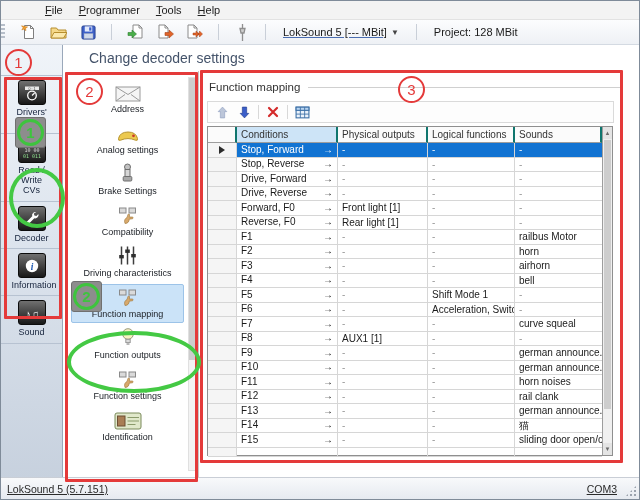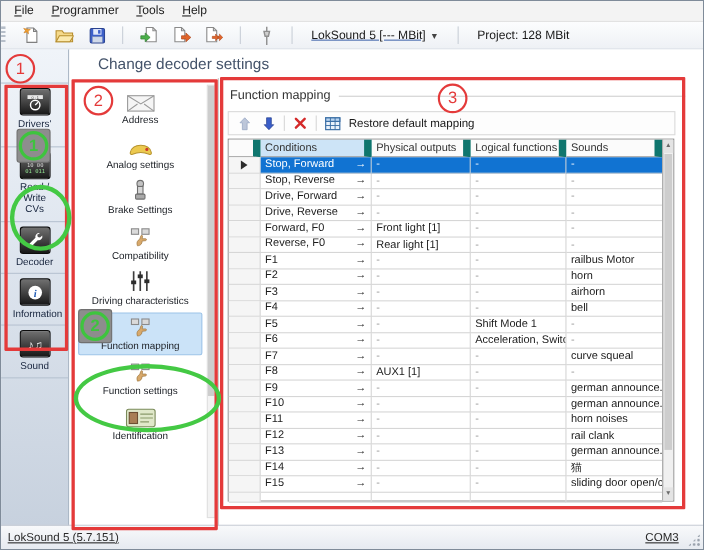--- a/index.html
+++ b/index.html
@@ -61,21 +61,21 @@
   .pt-sep{width:1px;height:14px;background:#d8d8d8;margin:0 1px;}
   .pt-label{font-size:10.5px;color:#1a1a1a;margin-left:2px;}
   
   .tbl{position:absolute;left:8px;top:55px;width:406px;height:330px;border:1px solid #8f8f8f;
     box-sizing:border-box;background:#fff;display:flex;}
   .tbl-main{width:394px;}
   .trow{display:flex;height:14.5px;line-height:14.5px;font-size:10px;color:#1b1b1b;}
   .trow.thead{height:16px;line-height:16px;}
   .tcell{box-sizing:border-box;border-right:1px solid #d6d6d6;border-bottom:1px solid #d6d6d6;
     padding:0 4px;overflow:hidden;white-space:nowrap;}
-  .thead .tcell{background:#fbfbfb;border-bottom:1px solid #9d9d9d;border-right:7px solid #0f766e;color:#333;}
+  .thead .tcell{background:#fbfbfb;border-bottom:1px solid #9d9d9d;border-right:2px solid #0f766e;color:#333;}
   .thead .tcell.c-cond{background:#cde4f7;}
   .c-rowhdr{width:29px;background:#f5f5f5;display:flex;align-items:center;justify-content:center;padding:0;}
   .c-cond{width:101px;display:flex;justify-content:space-between;align-items:center;}
   .c-phys{width:90px;}
   .c-log{width:87px;}
   .c-snd{width:87px;border-right:none;}
   .cond-arrow{font-weight:bold;font-size:10px;}
   .dash{color:#9a9a9a;}
   .trow.selected .c-cond,.trow.selected .c-phys,.trow.selected .c-log,.trow.selected .c-snd{
     background:#1173d2;color:#fff;}
@@ -105,21 +105,21 @@
   .gray-chip{background:#8d8d8d;border:1px solid #707070;border-radius:3px;box-sizing:border-box;
     width:31px;height:31px;}
   .green-ellipse{border:4px solid #44c944;border-radius:50%;box-sizing:border-box;}
 </style>
 </head>
 <body>
 
 <div id="window">
 
   <div class="menubar">
-    <div id="menu-items" style="display:flex;">
+    <div id="menu-items" style="display:flex;margin-left:32px;">
         <div class="menu-item"><u>F</u>ile</div>
         <div class="menu-item"><u>P</u>rogrammer</div>
         <div class="menu-item"><u>T</u>ools</div>
         <div class="menu-item"><u>H</u>elp</div>
       </div>
   </div>
 
   <div class="toolbar">
     <div class="tb-grip"></div>
     <div class="tb-btn" id="ic-new">
@@ -297,20 +297,30 @@
             <svg width="23" height="18" viewBox="0 0 23 18">
               <rect x="3.5" y="1" width="6.5" height="5" fill="#dadada" stroke="#8a8a8a"></rect>
               <rect x="13" y="1" width="6.5" height="5" fill="#dadada" stroke="#8a8a8a"></rect>
               <path d="M9 16.5c-1.2-3 0-5 2-6l1-3c.3-.9 1.6-.6 1.6.3L13.3 10h3c1.1 0 1.1 1.6 0 1.8l-3.1.4c0 2-1.1 4.3-4.2 4.3z" fill="#d8a96c" stroke="#9a7338" stroke-width=".6"></path>
             </svg>
           </div>
           <div class="nav-label">Function mapping</div>
         </div>
         <div class="nav-item">
           <div class="nav-icon">
+            <svg width="16" height="21" viewBox="0 0 16 21">
+              <circle cx="8" cy="7" r="5.3" fill="#f8f1c2" stroke="#9a9a7a"></circle>
+              <rect x="5.8" y="12.3" width="4.4" height="3.2" fill="#dcdcdc" stroke="#999"></rect>
+              <rect x="6.5" y="15.8" width="3" height="2.2" fill="#b8b8b8"></rect>
+            </svg>
+          </div>
+          <div class="nav-label">Function outputs</div>
+        </div>
+        <div class="nav-item">
+          <div class="nav-icon">
             <svg width="23" height="18" viewBox="0 0 23 18">
               <rect x="3.5" y="1" width="6.5" height="5" fill="#dadada" stroke="#8a8a8a"></rect>
               <rect x="13" y="1" width="6.5" height="5" fill="#dadada" stroke="#8a8a8a"></rect>
               <path d="M9 16.5c-1.2-3 0-5 2-6l1-3c.3-.9 1.6-.6 1.6.3L13.3 10h3c1.1 0 1.1 1.6 0 1.8l-3.1.4c0 2-1.1 4.3-4.2 4.3z" fill="#d8a96c" stroke="#9a7338" stroke-width=".6"></path>
             </svg>
           </div>
           <div class="nav-label">Function settings</div>
         </div>
         <div class="nav-item">
           <div class="nav-icon">
@@ -353,21 +363,20 @@
           </svg>
         </div>
       <div class="pt-sep"></div>
       <div class="pt-btn" id="ic-grid">
           <svg width="15" height="13" viewBox="0 0 14 12">
             <rect x="1" y="1" width="12" height="10" fill="#eaf2fb" stroke="#3a6ea5"></rect>
             <rect x="1" y="1" width="12" height="3" fill="#b8d4f0" stroke="#3a6ea5"></rect>
             <path d="M1 7.5h12M5 1v10M9 1v10" stroke="#3a6ea5" stroke-width=".8"></path>
           </svg>
         </div>
-      <span class="pt-label">Restore default mapping</span>
     </div>
     <div class="tbl">
       <div class="tbl-main" id="tbl-main">
           <div class="trow thead">
             <div class="tcell c-rowhdr"></div>
             <div class="tcell c-cond">
               <span>Conditions</span>
             </div>
             <div class="tcell c-phys">Physical outputs</div>
             <div class="tcell c-log">Logical functions</div>

